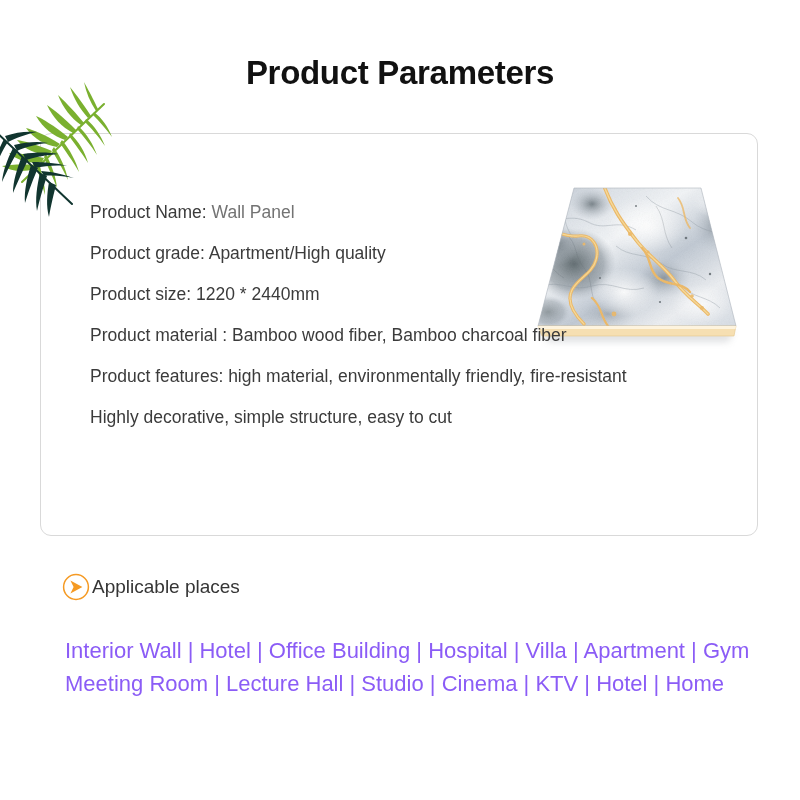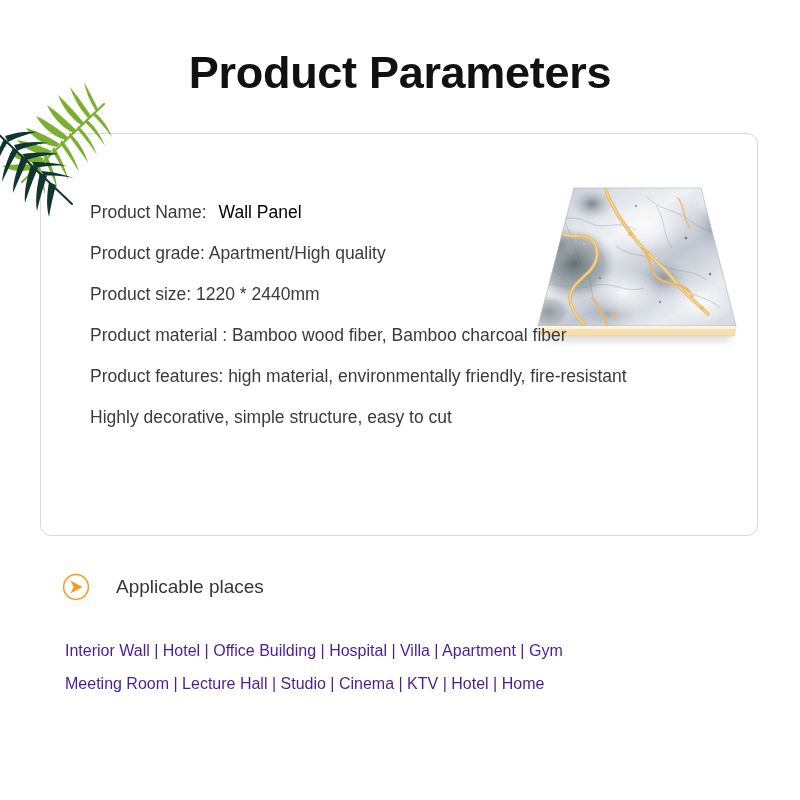--- a/index.html
+++ b/index.html
@@ -16,21 +16,21 @@
     -webkit-font-smoothing: antialiased;
   }
 
   
   .page-title {
     position: absolute;
     left: 0;
     top: 52px;
     width: 800px;
     text-align: center;
-    font-size: 45px;
+    font-size: 33px;
     font-weight: bold;
     color: #111111;
     letter-spacing: -0.3px;
     line-height: 42px;
   }
 
   
   .palm-decor {
     position: absolute;
     left: -6px;
@@ -60,22 +60,21 @@
     top: 58px;
     width: 620px;
   }
   .spec-line {
     font-size: 17.5px;
     color: #3b3b3b;
     line-height: 41px;
     white-space: nowrap;
   }
   .spec-accent {
-    color: #000000;
-    margin-left: 7px;
+    color: #737373;
   }
 
   
   .panel-figure {
     position: absolute;
     left: 455px;
     top: 52px;
     width: 250px;
     height: 172px;
   }
@@ -86,42 +85,42 @@
     overflow: visible;
   }
 
   
   .places-heading {
     position: absolute;
     left: 62px;
     top: 573px;
     display: flex;
     align-items: center;
-    gap: 26px;
+    gap: 2px;
   }
   .arrow-badge {
     width: 28px;
     height: 28px;
     flex: 0 0 28px;
   }
   .places-heading-label {
     font-size: 19px;
     color: #353535;
     line-height: 28px;
   }
 
   .places-list {
     position: absolute;
     left: 65px;
     top: 634px;
     width: 700px;
   }
   .places-line {
-    font-size: 16px;
-    color: #4c1d95;
+    font-size: 22px;
+    color: #8b5cf6;
     line-height: 33px;
     white-space: nowrap;
   }
 </style>
 </head>
 <body>
 
 <div class="page-title">Product Parameters</div>
 
 <div class="palm-decor">

